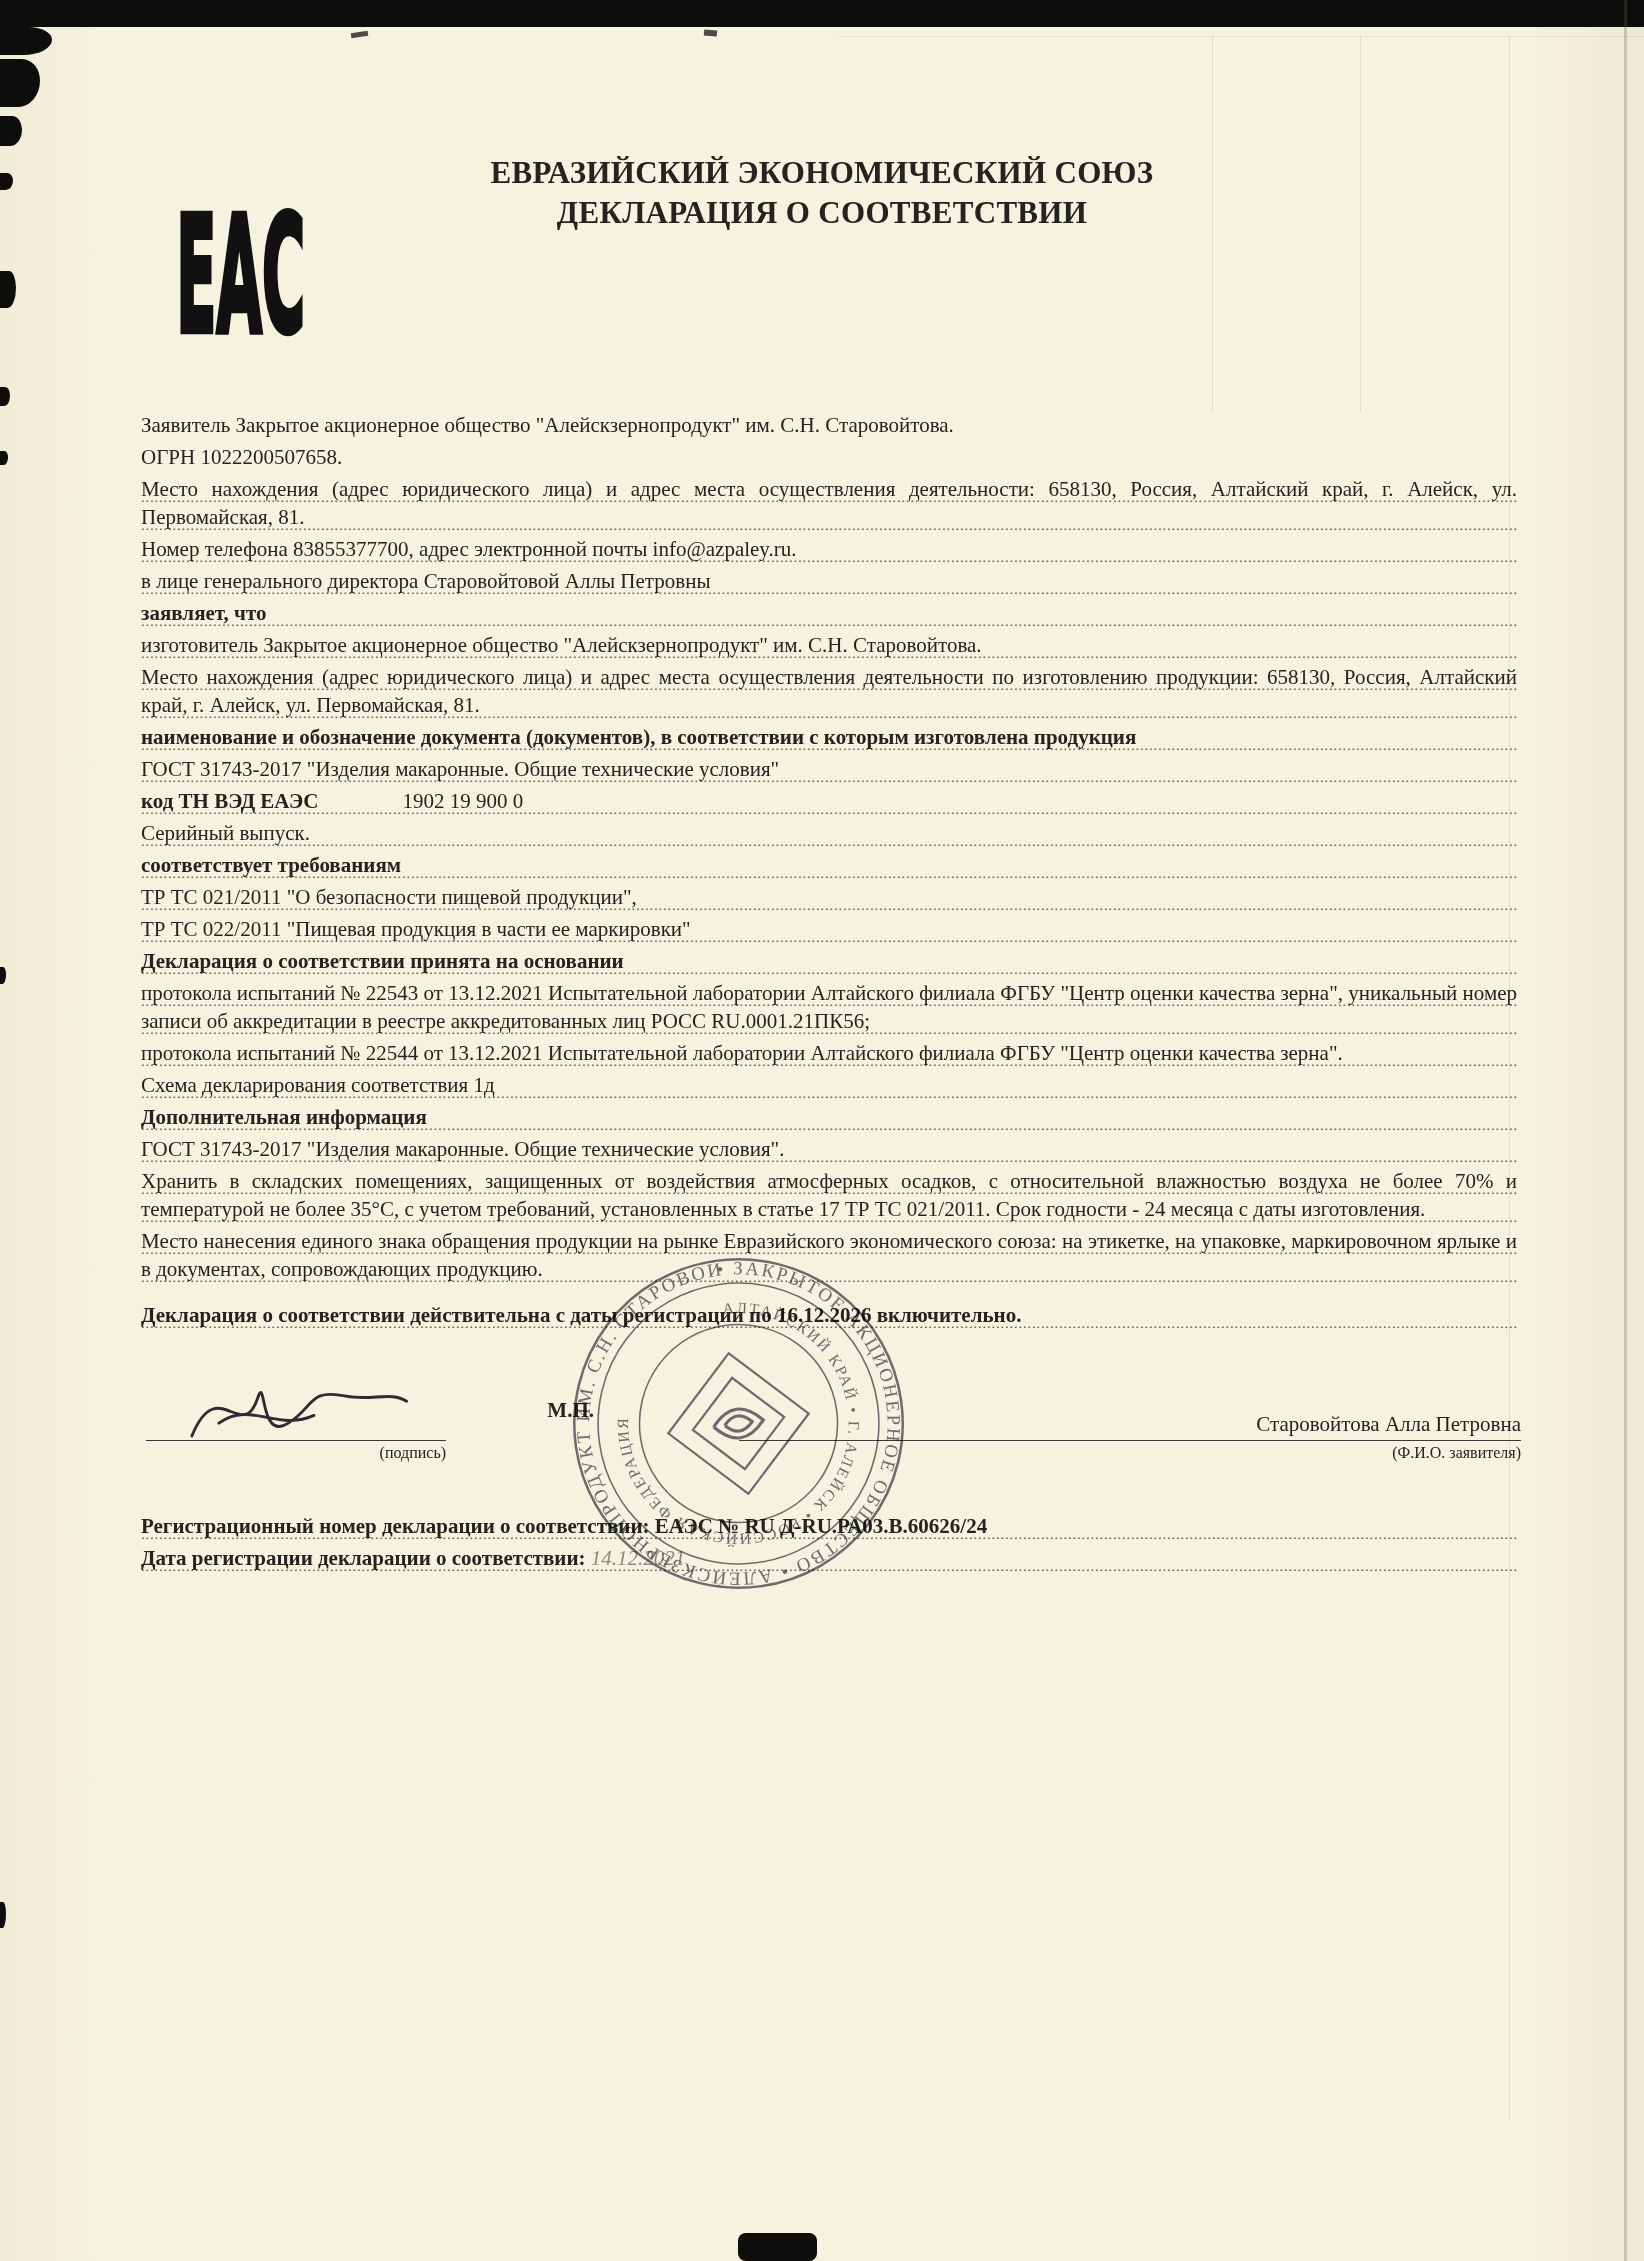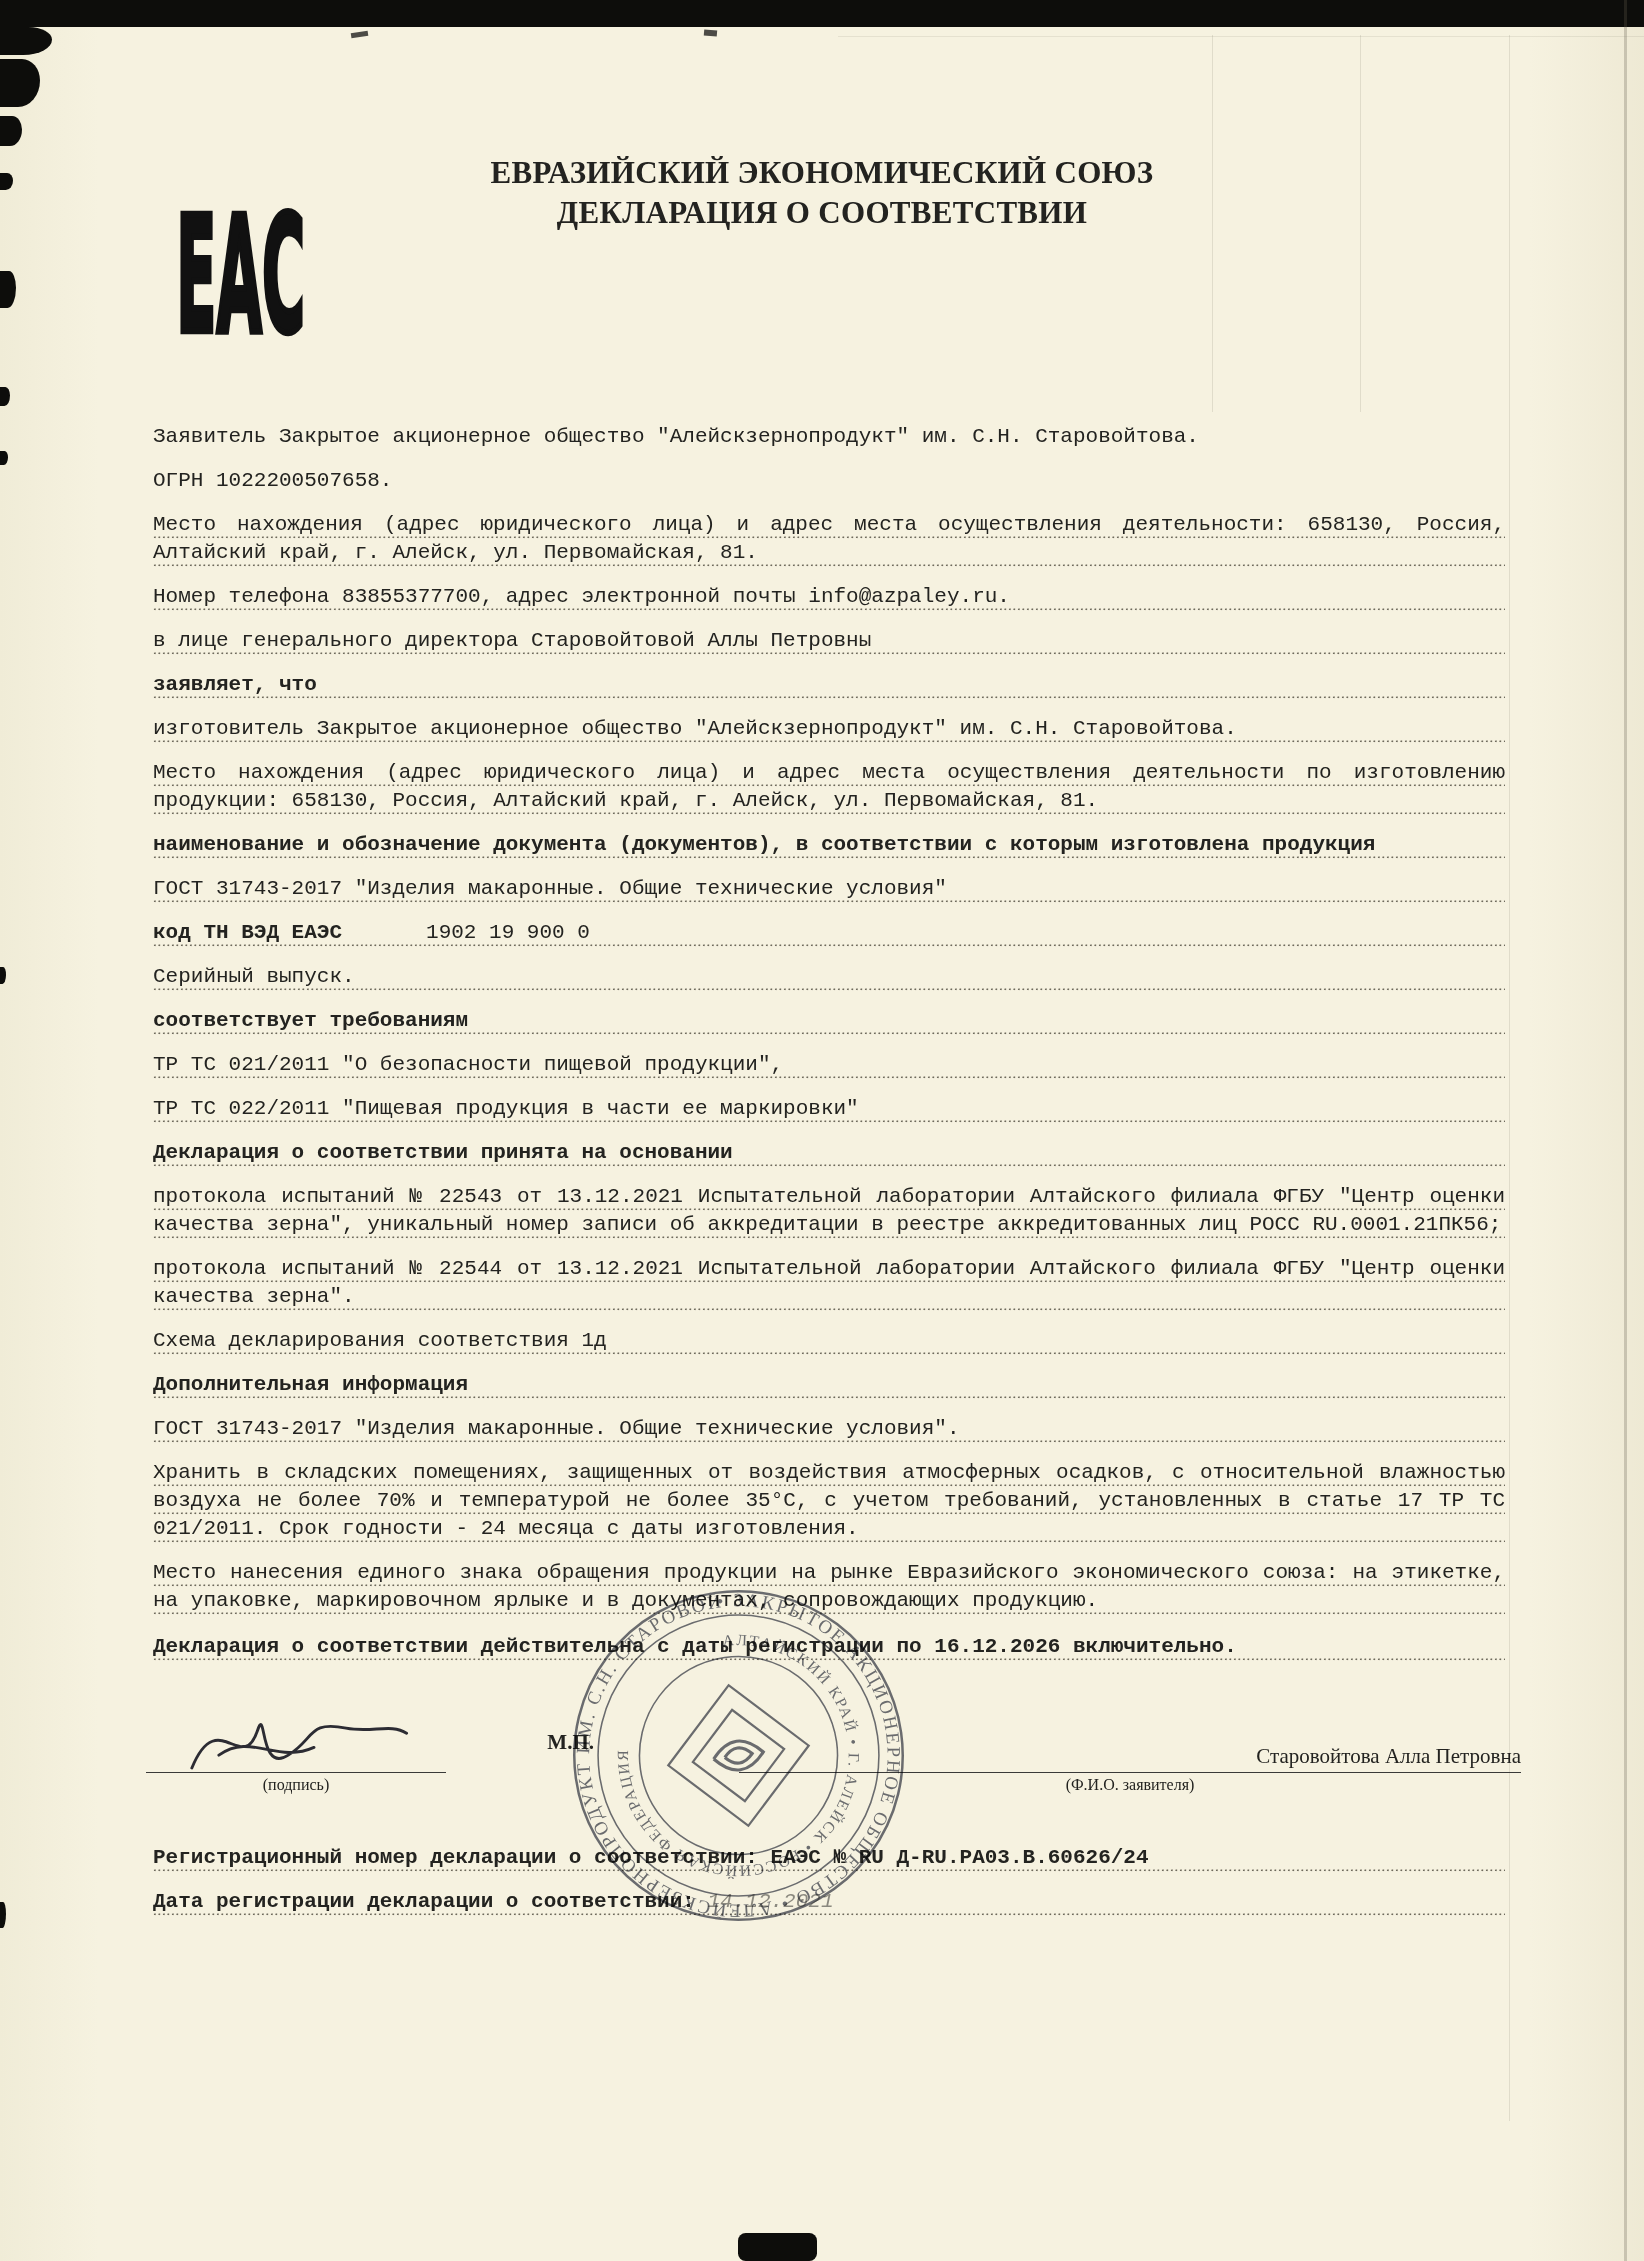--- a/index.html
+++ b/index.html
@@ -19,35 +19,34 @@
   .vline{position:absolute;width:1.3px;background:rgba(110,105,88,.16);}
   .vline.edge{width:2.6px;background:rgba(100,95,80,.28);}
   .hline{position:absolute;height:1.3px;background:rgba(110,105,88,.12);}
   
   .titles{position:absolute;top:153px;left:0;width:1644px;text-align:center;}
   .title{font-weight:bold;font-size:31px;letter-spacing:0.3px;line-height:40px;}
   .eac{position:absolute;top:186px;left:175px;text-align:center;}
   
   .content{position:absolute;top:407px;left:137px;width:1384px;font-size:21px;}
   .doc-line{
-    margin:16px;line-height:28px;text-align:justify;
+    margin:4px;line-height:28px;text-align:justify;
     background-image:radial-gradient(circle at 1.9px 26.4px, var(--dot) 0.8px, transparent 1.2px);
     background-size:4.5px 28px;
-    font-family:Liberation Mono, monospace;
   }
   .doc-line.no-dots{background:none;}
   .doc-line.gap-top{margin-top:18px;}
   .b{font-weight:bold;}
   .dim{opacity:.5;font-style:italic;}
   
   .sig-row{position:relative;display:flex;align-items:flex-end;margin-top:35px;}
   .sig-left{width:300px;margin-left:9px;}
   .sig-squiggle{display:block;margin:0 auto -14px auto;}
   .sig-line{border-bottom:1.3px solid #3a3a38;}
-  .caption{text-align:center;font-size:16px;padding-top:3.2px;}
+  .caption{text-align:right;font-size:16px;padding-top:3.2px;}
   .sig-mp{width:148px;text-align:right;padding-bottom:39px;font-size:21px;}
   .sig-right{flex:1;margin-left:145px;}
   .fio{text-align:right;font-size:21px;padding-bottom:2.6px;}
   .stamp{
     position:absolute;left:426px;top:-116px;width:351px;height:351px;
     opacity:.82;mix-blend-mode:multiply;transform:rotate(-8deg);pointer-events:none;
   }
   
   .footer{margin-top:50px;}
 </style>

